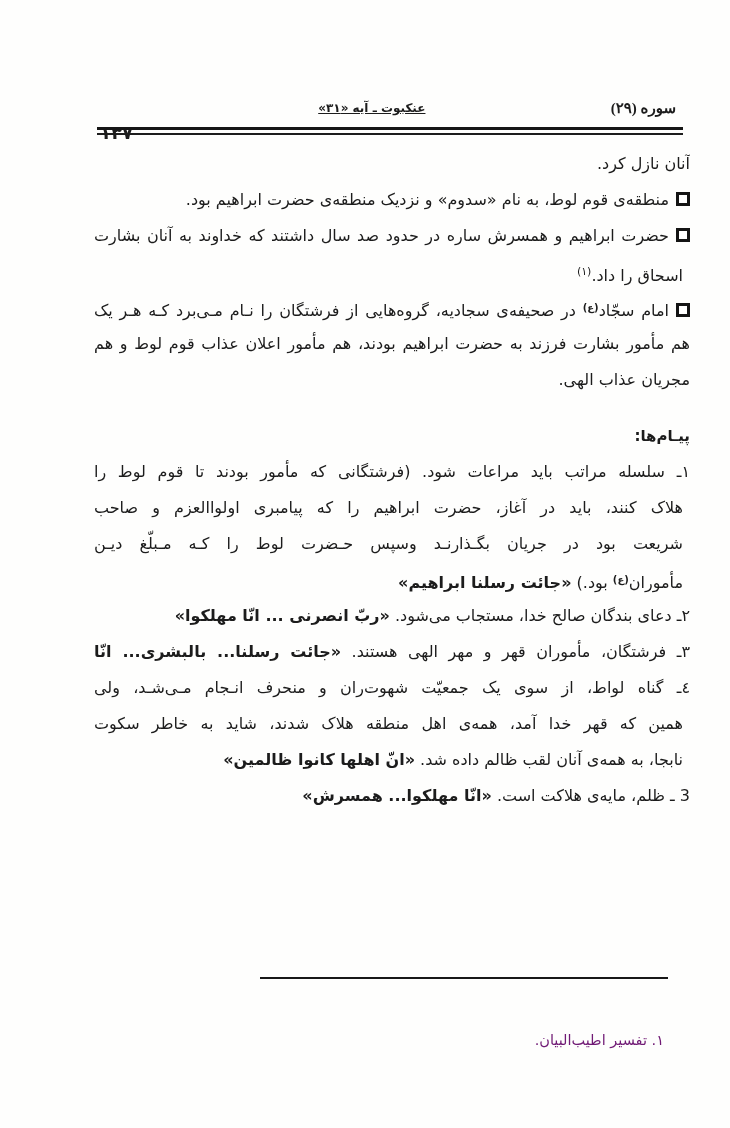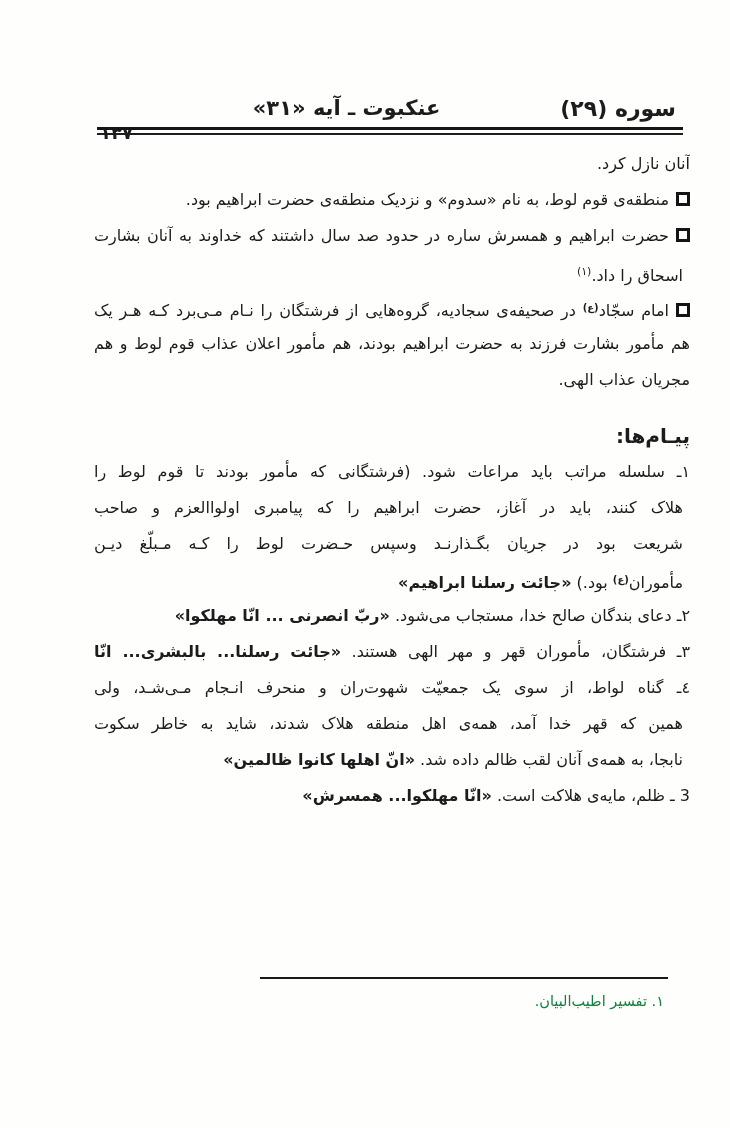--- a/index.html
+++ b/index.html
@@ -7,22 +7,22 @@
     position:relative;width:730px;height:1128px;background:#fefefdff;
     font-family:"DejaVu Sans",sans-serif;color:#1c1c1c;overflow:hidden;
     direction:rtl;
   }
   
   .pagehead{
     position:absolute;top:92px;left:100px;right:54px;height:32px;
     display:flex;justify-content:space-between;align-items:center;
     font-weight:bold;font-size:19px;direction:rtl;
   }
-  .ph-sura{font-size:22px;}
-  .ph-title{font-size:21px;}
+  .ph-sura{font-size:15px;font-family:Liberation Serif, serif;}
+  .ph-title{font-size:12px;text-decoration:underline;}
   .ph-num{font-size:18px;letter-spacing:1px;margin-top:48px;}
   .headrule{
     position:absolute;top:127px;left:97px;width:586px;height:3px;
     border-top:3.5px solid #161616;border-bottom:2px solid #1d1d1d;
   }
   
   .bodycol{
     position:absolute;top:146px;right:40px;width:596px;
     direction:rtl;text-align:right;font-size:16px;line-height:36px;
     overflow:hidden;
@@ -30,29 +30,29 @@
   .ln{height:36px;overflow:hidden;}
   .j{text-align:justify;text-align-last:justify;}
   .ind{padding-right:7px;text-align:right;}
   .sq{
     display:inline-block;width:8px;height:8px;background:#ffffff;
     border:3.5px solid #141414;margin-left:7px;vertical-align:-1px;
   }
   .hon{font-size:10px;vertical-align:5px;font-weight:bold;}
   .fnm{font-size:11px;vertical-align:6px;}
   .quran{font-weight:bold;}
-  .msghead{font-weight:bold;font-size:20px;margin-top:20px;}
+  .msghead{font-weight:bold;font-size:15px;margin-top:20px;}
   
   .footrule{
     position:absolute;top:977px;left:260px;width:408px;
     border-top:2.5px solid #181818;height:0;
   }
   .footnote{
-    position:absolute;top:986px;right:66px;direction:rtl;
-    font-size:14.5px;line-height:30px;color:#15803d;
+    position:absolute;top:1025px;right:66px;direction:rtl;
+    font-size:14.5px;line-height:30px;color:#701a75;
   }
 </style>
 </head>
 <body>
 
 <div class="page">
 
   <header class="pagehead">
     <span class="ph-sura">سوره (۲۹)</span>
     <span class="ph-title">عنکبوت ـ آیه «۳۱»</span>

